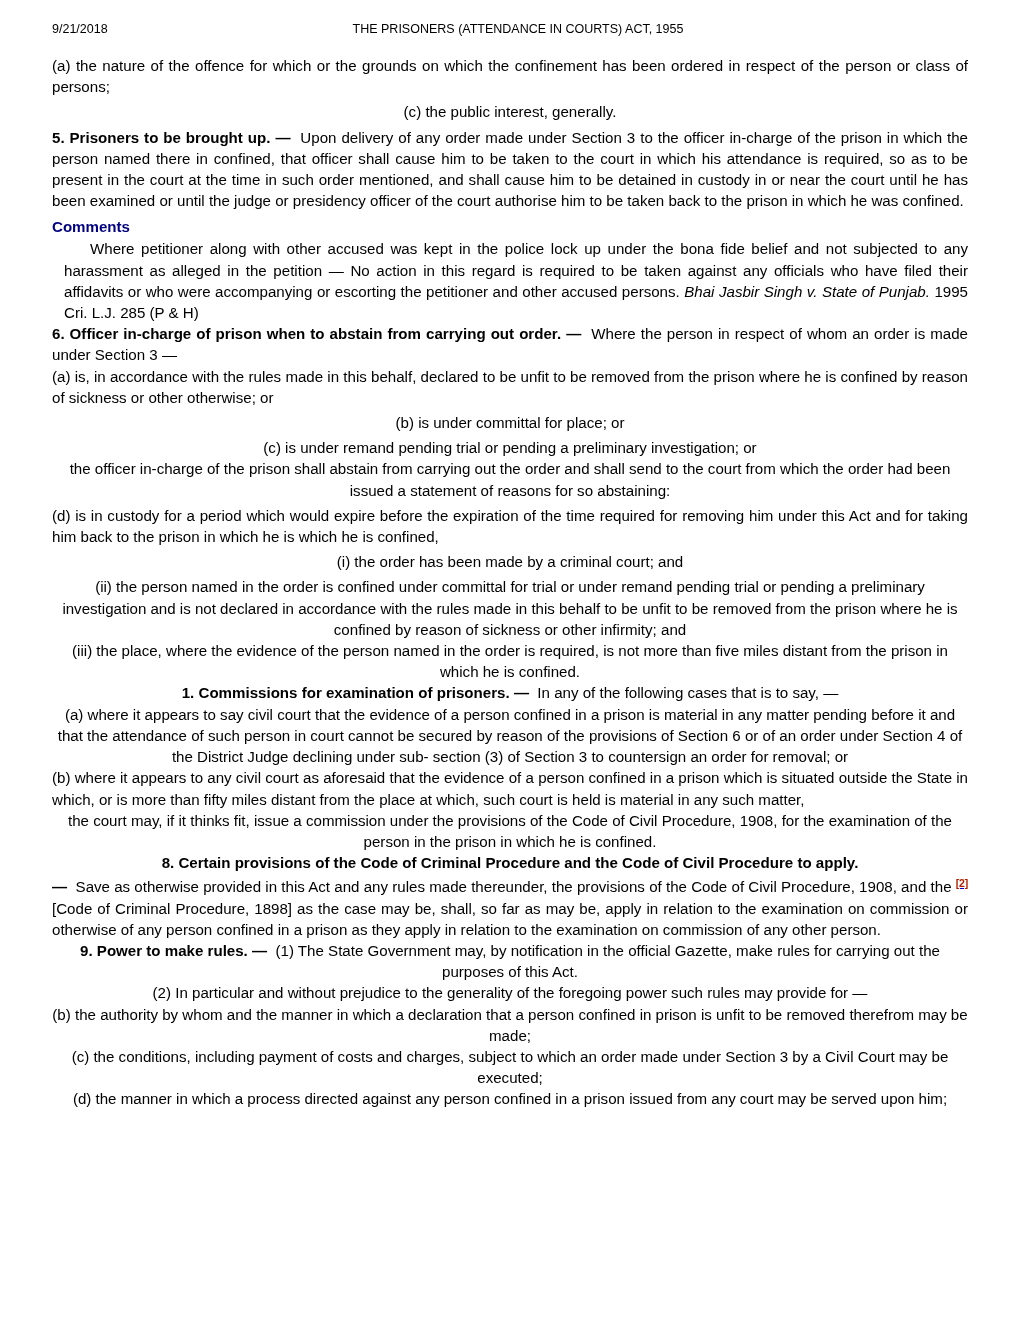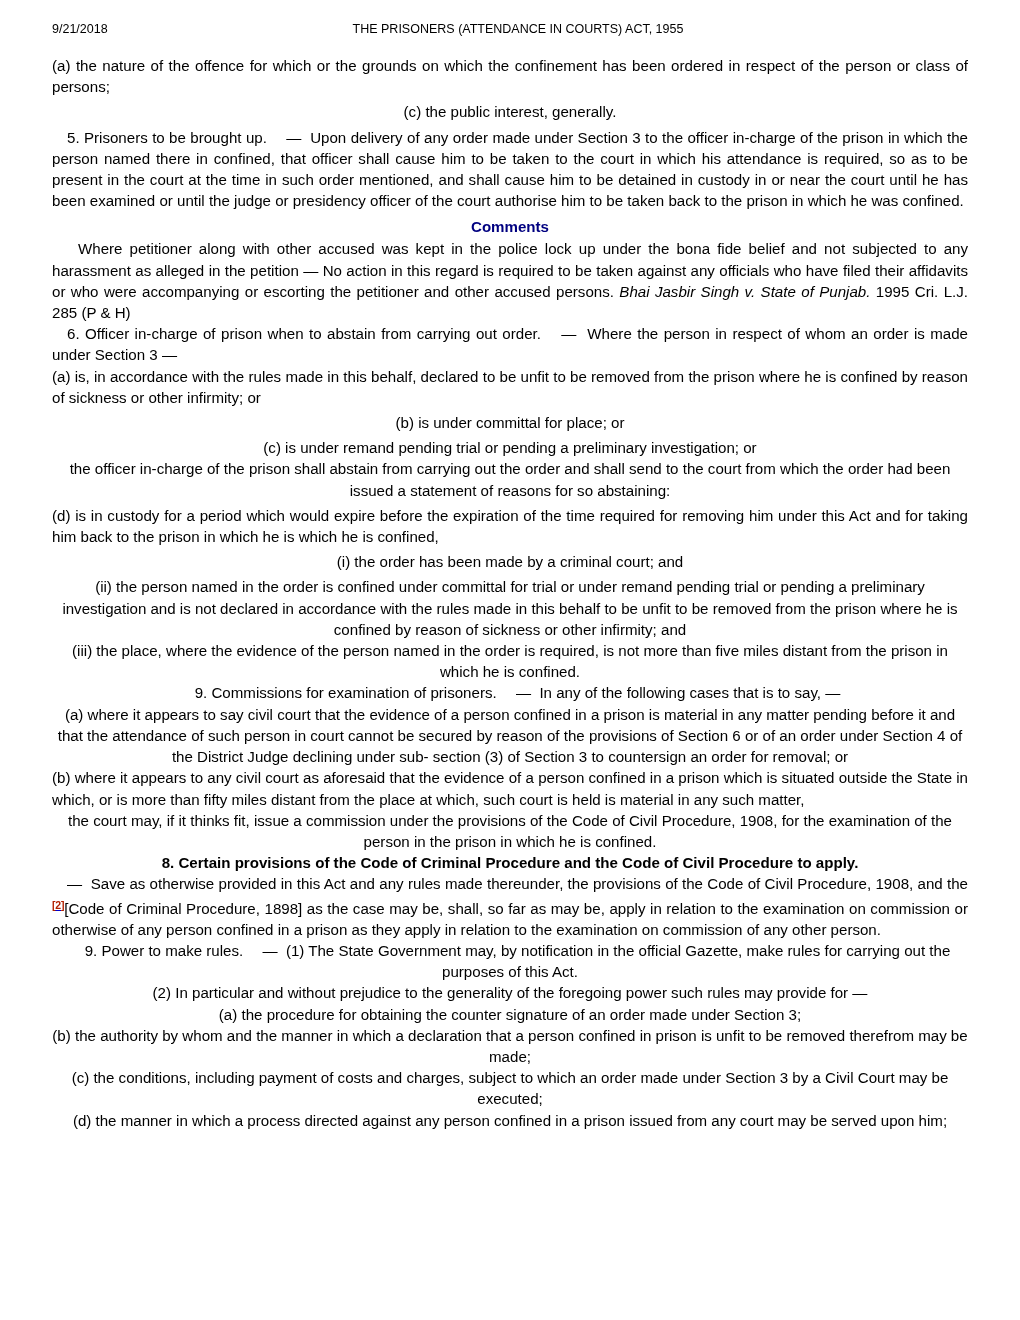--- a/index.html
+++ b/index.html
@@ -54,27 +54,27 @@
     margin: 0;
     padding: 0;
     text-align: justify;
     text-justify: inter-word;
   }
   
   p.para.flush {
     text-align: center;
   }
   p.gap-before { margin-top: 4px; }
-  p.indent-first { text-indent: 26px; }
-  .b { font-weight: normal; margin-left: 15px; }
+  p.indent-first { text-indent: 26px; margin-left: 12px; }
+  .b { font-weight: bold; }
   .i { font-style: italic; }
   
   .comments-heading {
     margin: 6px 0 1px 0;
-    text-align: center;
+    text-align: left;
     font-weight: bold;
     font-size: 15.1px;
     line-height: 20px;
     color: #000080;
   }
   
   .fn-ref {
     font-size: 10.5px;
     vertical-align: 5px;
     color: #b22000;
@@ -99,38 +99,37 @@
 
     <p class="para">(a) the nature of the offence for which or the grounds on which the confinement has been ordered in respect of the person or class of persons;</p>
     <p class="para flush gap-before">(c) the public interest, generally.</p>
 
     <p class="para gap-before"><span class="b">5. Prisoners to be brought up.</span> <span class="b">—</span>&nbsp; <span>Upon delivery of any order made under Section 3 to the officer in-charge of the prison in which the person named there in confined, that officer shall cause him to be taken to the court in which his attendance is required, so as to be present in the court at the time in such order mentioned, and shall cause him to be detained in custody in or near the court until he has been examined or until the judge or presidency officer of the court authorise him to be taken back to the prison in which he was confined.</span></p>
 
     <div class="comments-heading">Comments</div>
     <p class="para indent-first"><span>Where  petitioner along with other  accused was kept in the police lock up under the bona fide belief and not subjected to any harassment  as alleged in the petition — No action in this regard is required to be taken  against any officials who have filed  their affidavits or who were accompanying or escorting the petitioner and other accused  persons. </span><span class="i">Bhai Jasbir Singh v. State of Punjab.</span><span> 1995 Cri. L.J. 285 (P &amp; H)</span></p>
 
     <p class="para"><span class="b">6. Officer in-charge of prison when to abstain from carrying out order.</span> <span class="b">—</span>&nbsp; <span>Where the person in respect of whom an order is made under Section 3 —</span></p>
-    <p class="para">(a) is, in accordance with the rules made in this behalf, declared to be unfit to be removed from the prison where he is confined by reason of sickness or other infirmity; or</p>
+    <p class="para">(a) is, in accordance with the rules made in this behalf, declared to be unfit to be removed from the prison where he is confined by reason of sickness or other otherwise; or</p>
     <p class="para flush gap-before">(b) is under committal for place; or</p>
     <p class="para flush gap-before">(c) is under remand pending trial or pending a preliminary investigation; or</p>
     <p class="para flush">the officer in-charge of the prison shall abstain from carrying out the order and shall send to the court from which the order had been issued a statement of reasons for so abstaining:</p>
     <p class="para gap-before">(d) is in custody for a period which would expire before the expiration of the time required for removing him under this Act and for taking him back to the prison in which he is which he is confined,</p>
     <p class="para flush gap-before">(i) the order has been made by a criminal court; and</p>
     <p class="para flush gap-before">(ii) the person named in the order is confined under committal for trial or under remand pending trial or pending a preliminary investigation and is not declared in accordance with the rules made in this behalf to be unfit to be removed from the prison where he is confined by reason of sickness or other infirmity; and</p>
     <p class="para flush">(iii) the place, where the evidence of the person named in the order is required, is not more than five miles distant from the prison in which he is confined.</p>
 
-    <p class="para flush"><span class="b">9. Commissions for examination of prisoners.</span> <span class="b">—</span>&nbsp; <span>In any of the following cases that is to say, —</span></p>
+    <p class="para flush"><span class="b">1. Commissions for examination of prisoners.</span> <span class="b">—</span>&nbsp; <span>In any of the following cases that is to say, —</span></p>
     <p class="para flush">(a) where it appears to say civil court that the evidence of a person confined in a prison is material in any matter pending before it and that the attendance of such person in court cannot be secured by reason of the provisions of Section 6 or of an order under Section 4 of the District Judge declining under sub- section (3) of Section 3 to countersign an order for removal; or</p>
     <p class="para">(b) where it appears to any civil court as aforesaid that the evidence of a person confined in a prison which is situated outside the State in which, or is more than fifty miles distant from the place at which, such court is held is material in any such matter,</p>
     <p class="para flush">the court may, if it thinks fit, issue a commission under the provisions of the Code of Civil Procedure, 1908, for the examination of the person in the prison in which he is confined.</p>
 
     <p class="para flush" style="font-weight:bold;">8. Certain provisions of the Code of Criminal Procedure and the Code of Civil Procedure to apply.</p>
     <p class="para"><span class="b">—</span>&nbsp; <span>Save as otherwise provided in this Act and any rules made thereunder, the provisions of the Code of Civil Procedure, 1908, and the </span><a class="fn-ref" href="#">[2]</a><span>[Code of Criminal Procedure, 1898] as the case may be, shall, so far as may be, apply in relation to the examination on commission or otherwise of any person confined in a prison as they apply in relation to the examination on commission of any other person.</span></p>
 
     <p class="para flush"><span class="b">9. Power to make rules.</span> <span class="b">—</span>&nbsp; <span>(1) The State Government may, by notification in the official Gazette, make rules for carrying out the purposes of this Act.</span></p>
     <p class="para flush">(2) In particular and without prejudice to the generality of the foregoing power such rules may provide for —</p>
-    <p class="para flush">(a) the procedure for obtaining the counter signature of an order made under Section 3;</p>
     <p class="para flush">(b) the authority by whom and the manner in which a declaration that a person confined in prison is unfit to be removed therefrom may be made;</p>
     <p class="para flush">(c) the conditions, including payment of costs and charges, subject to which an order made under Section 3 by a Civil Court may be executed;</p>
     <p class="para flush">(d) the manner in which a process directed against any person confined in a prison issued from any court may be served upon him;</p>
 
   </div>
 </div>
 
 </body></html>

